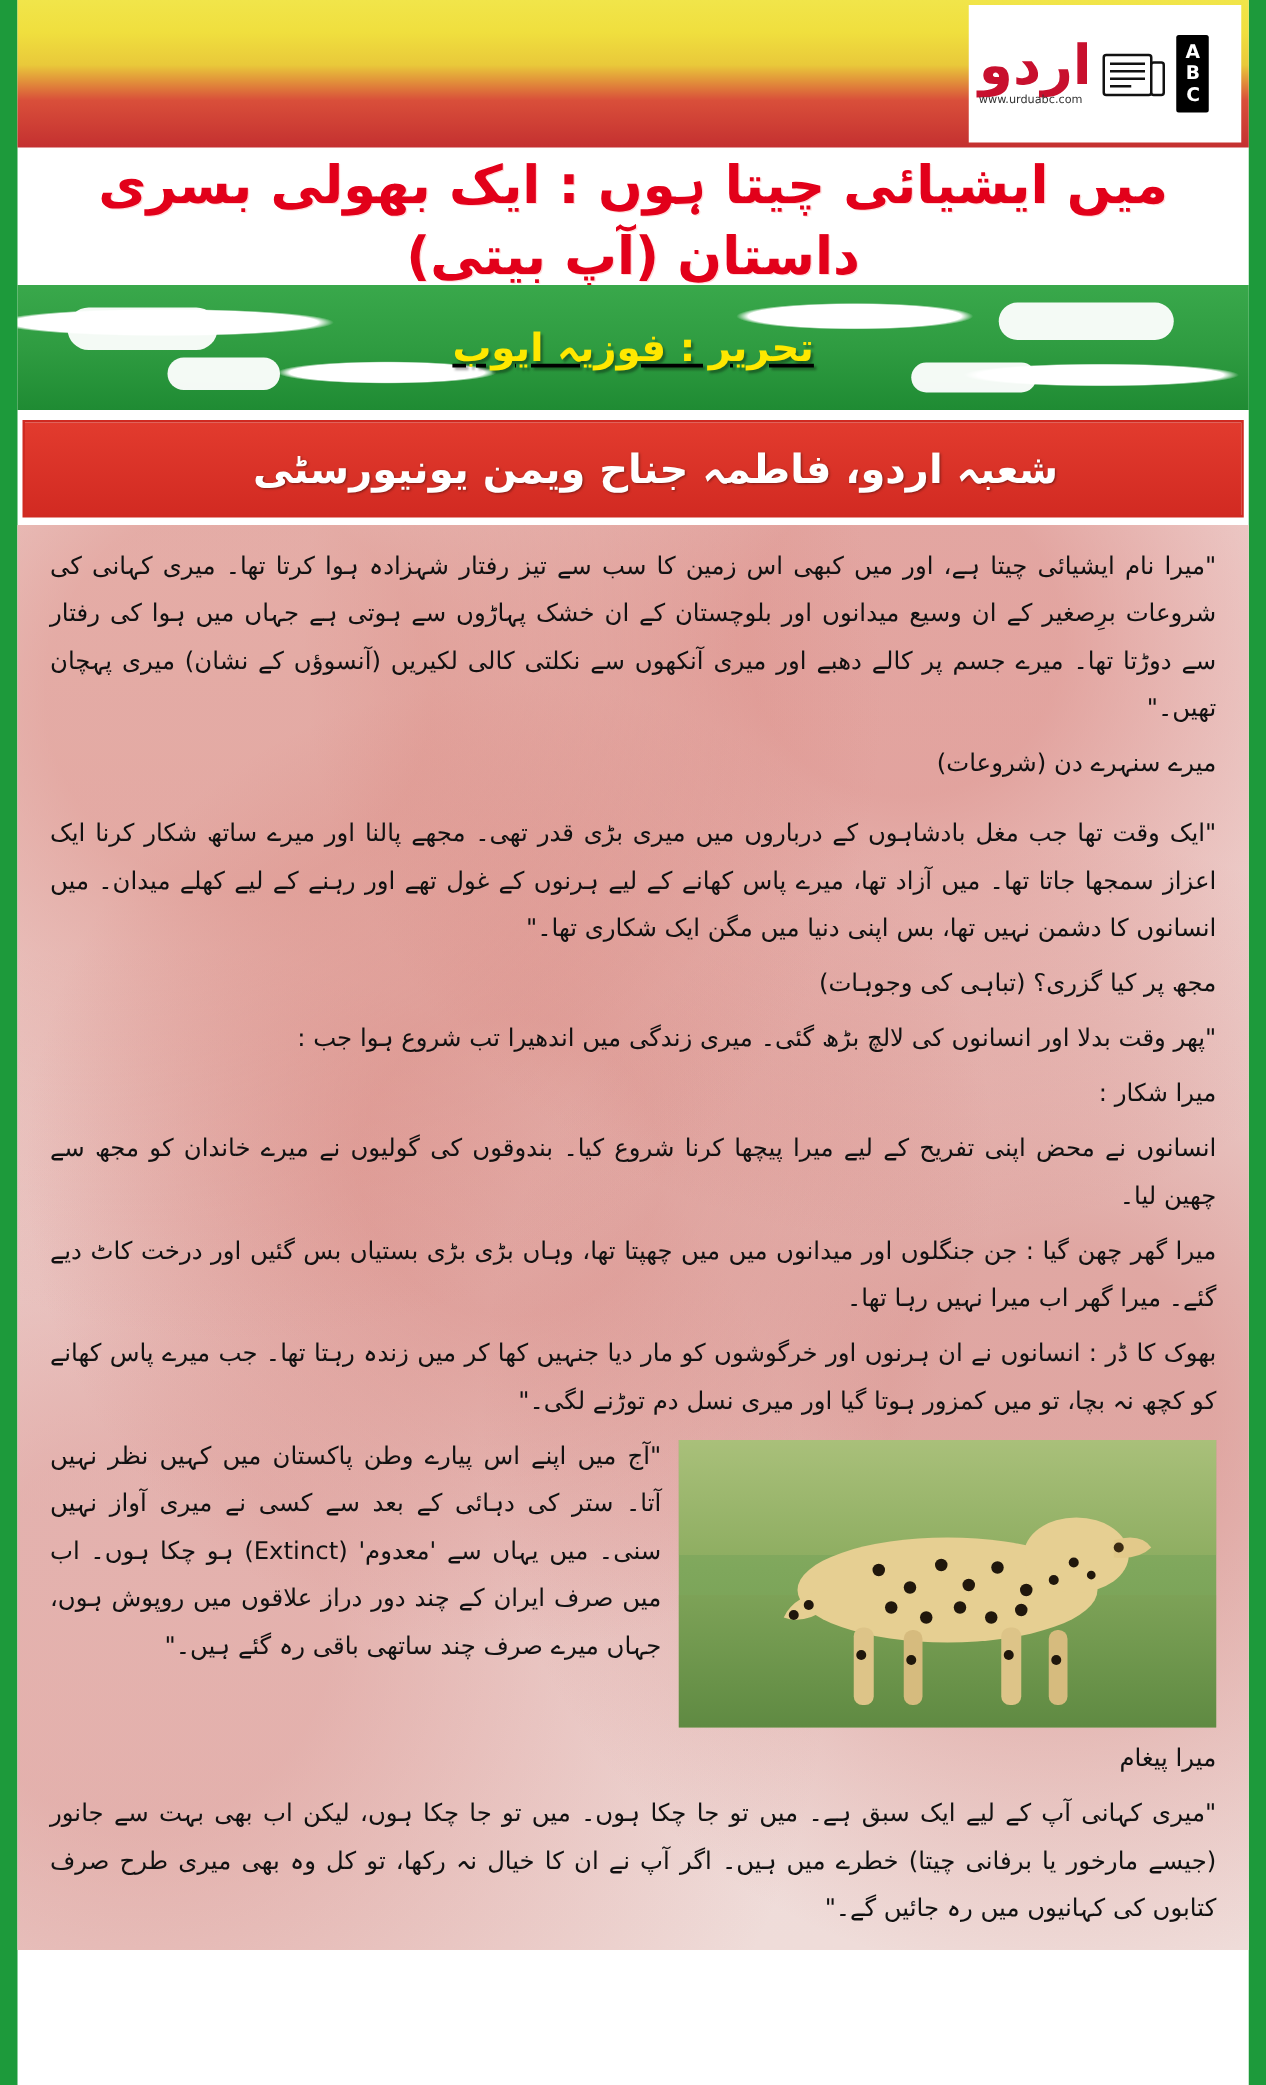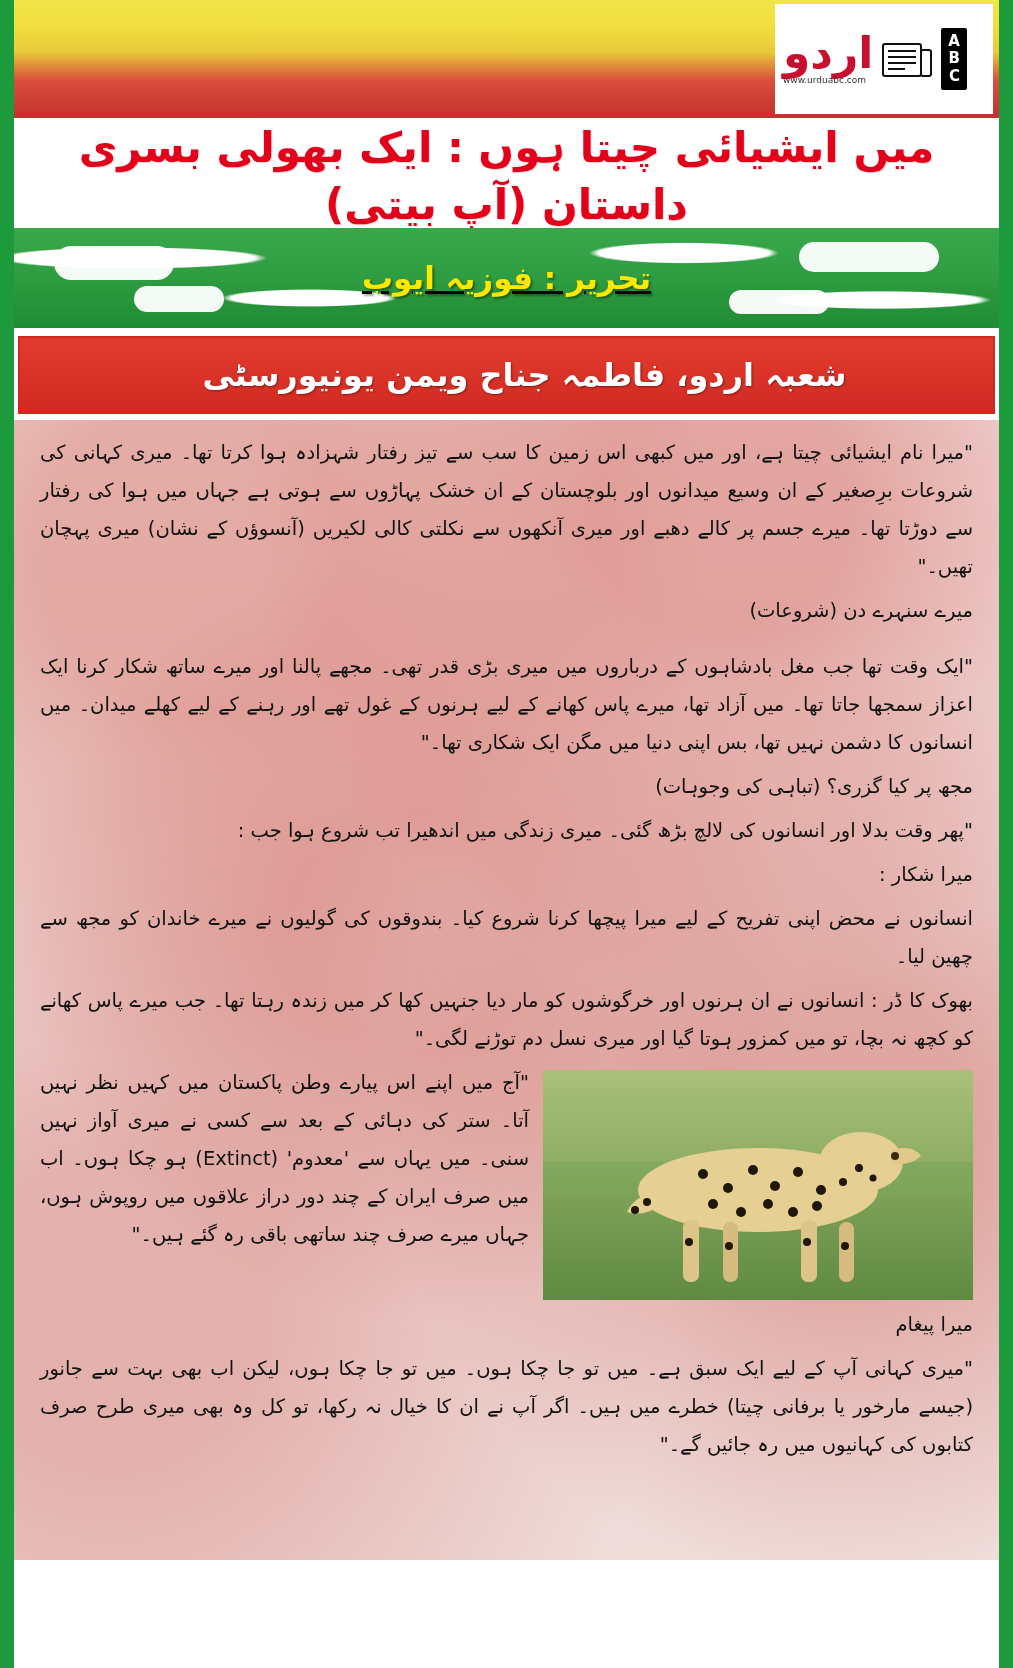--- a/index.html
+++ b/index.html
@@ -282,20 +282,21 @@
     <div class="article">
 
       <p class="para-gap">"میرا نام ایشیائی چیتا ہے، اور میں کبھی اس زمین کا سب سے تیز رفتار شہزادہ ہوا کرتا تھا۔ میری کہانی کی شروعات برِصغیر کے ان وسیع میدانوں اور بلوچستان کے ان خشک پہاڑوں سے ہوتی ہے جہاں میں ہوا کی رفتار سے دوڑتا تھا۔ میرے جسم پر کالے دھبے اور میری آنکھوں سے نکلتی کالی لکیریں (آنسوؤں کے نشان) میری پہچان تھیں۔"</p>
       <p class="sub-line">میرے سنہرے دن (شروعات)</p>
 
       <p class="para-gap" style="margin-top:18px">"ایک وقت تھا جب مغل بادشاہوں کے درباروں میں میری بڑی قدر تھی۔ مجھے پالنا اور میرے ساتھ شکار کرنا ایک اعزاز سمجھا جاتا تھا۔ میں آزاد تھا، میرے پاس کھانے کے لیے ہرنوں کے غول تھے اور رہنے کے لیے کھلے میدان۔ میں انسانوں کا دشمن نہیں تھا، بس اپنی دنیا میں مگن ایک شکاری تھا۔"</p>
       <p class="sub-line">مجھ پر کیا گزری؟ (تباہی کی وجوہات)</p>
       <p class="sub-line">"پھر وقت بدلا اور انسانوں کی لالچ بڑھ گئی۔ میری زندگی میں اندھیرا تب شروع ہوا جب :</p>
       <p class="sub-line">میرا شکار :</p>
       <p class="sub-line">انسانوں نے محض اپنی تفریح کے لیے میرا پیچھا کرنا شروع کیا۔ بندوقوں کی گولیوں نے میرے خاندان کو مجھ سے چھین لیا۔</p>
+      <p class="sub-line">میرا گھر چھن گیا : جن جنگلوں اور میدانوں میں میں چھپتا تھا، وہاں بڑی بڑی بستیاں بس گئیں اور درخت کاٹ دیے گئے۔ میرا گھر اب میرا نہیں رہا تھا۔</p>
       <p class="para-gap">بھوک کا ڈر : انسانوں نے ان ہرنوں اور خرگوشوں کو مار دیا جنہیں کھا کر میں زندہ رہتا تھا۔ جب میرے پاس کھانے کو کچھ نہ بچا، تو میں کمزور ہوتا گیا اور میری نسل دم توڑنے لگی۔"</p>
 
 
       <div class="cheetah-photo">
         <div class="grass-top"></div>
         <div class="grass-bot"></div>
         <svg viewBox="0 0 430 230" preserveAspectRatio="none" aria-hidden="true">
           <g>
             <ellipse cx="215" cy="120" rx="120" ry="42" fill="#e6cf92"></ellipse>
             <ellipse cx="318" cy="92" rx="42" ry="30" fill="#e6cf92"></ellipse>

